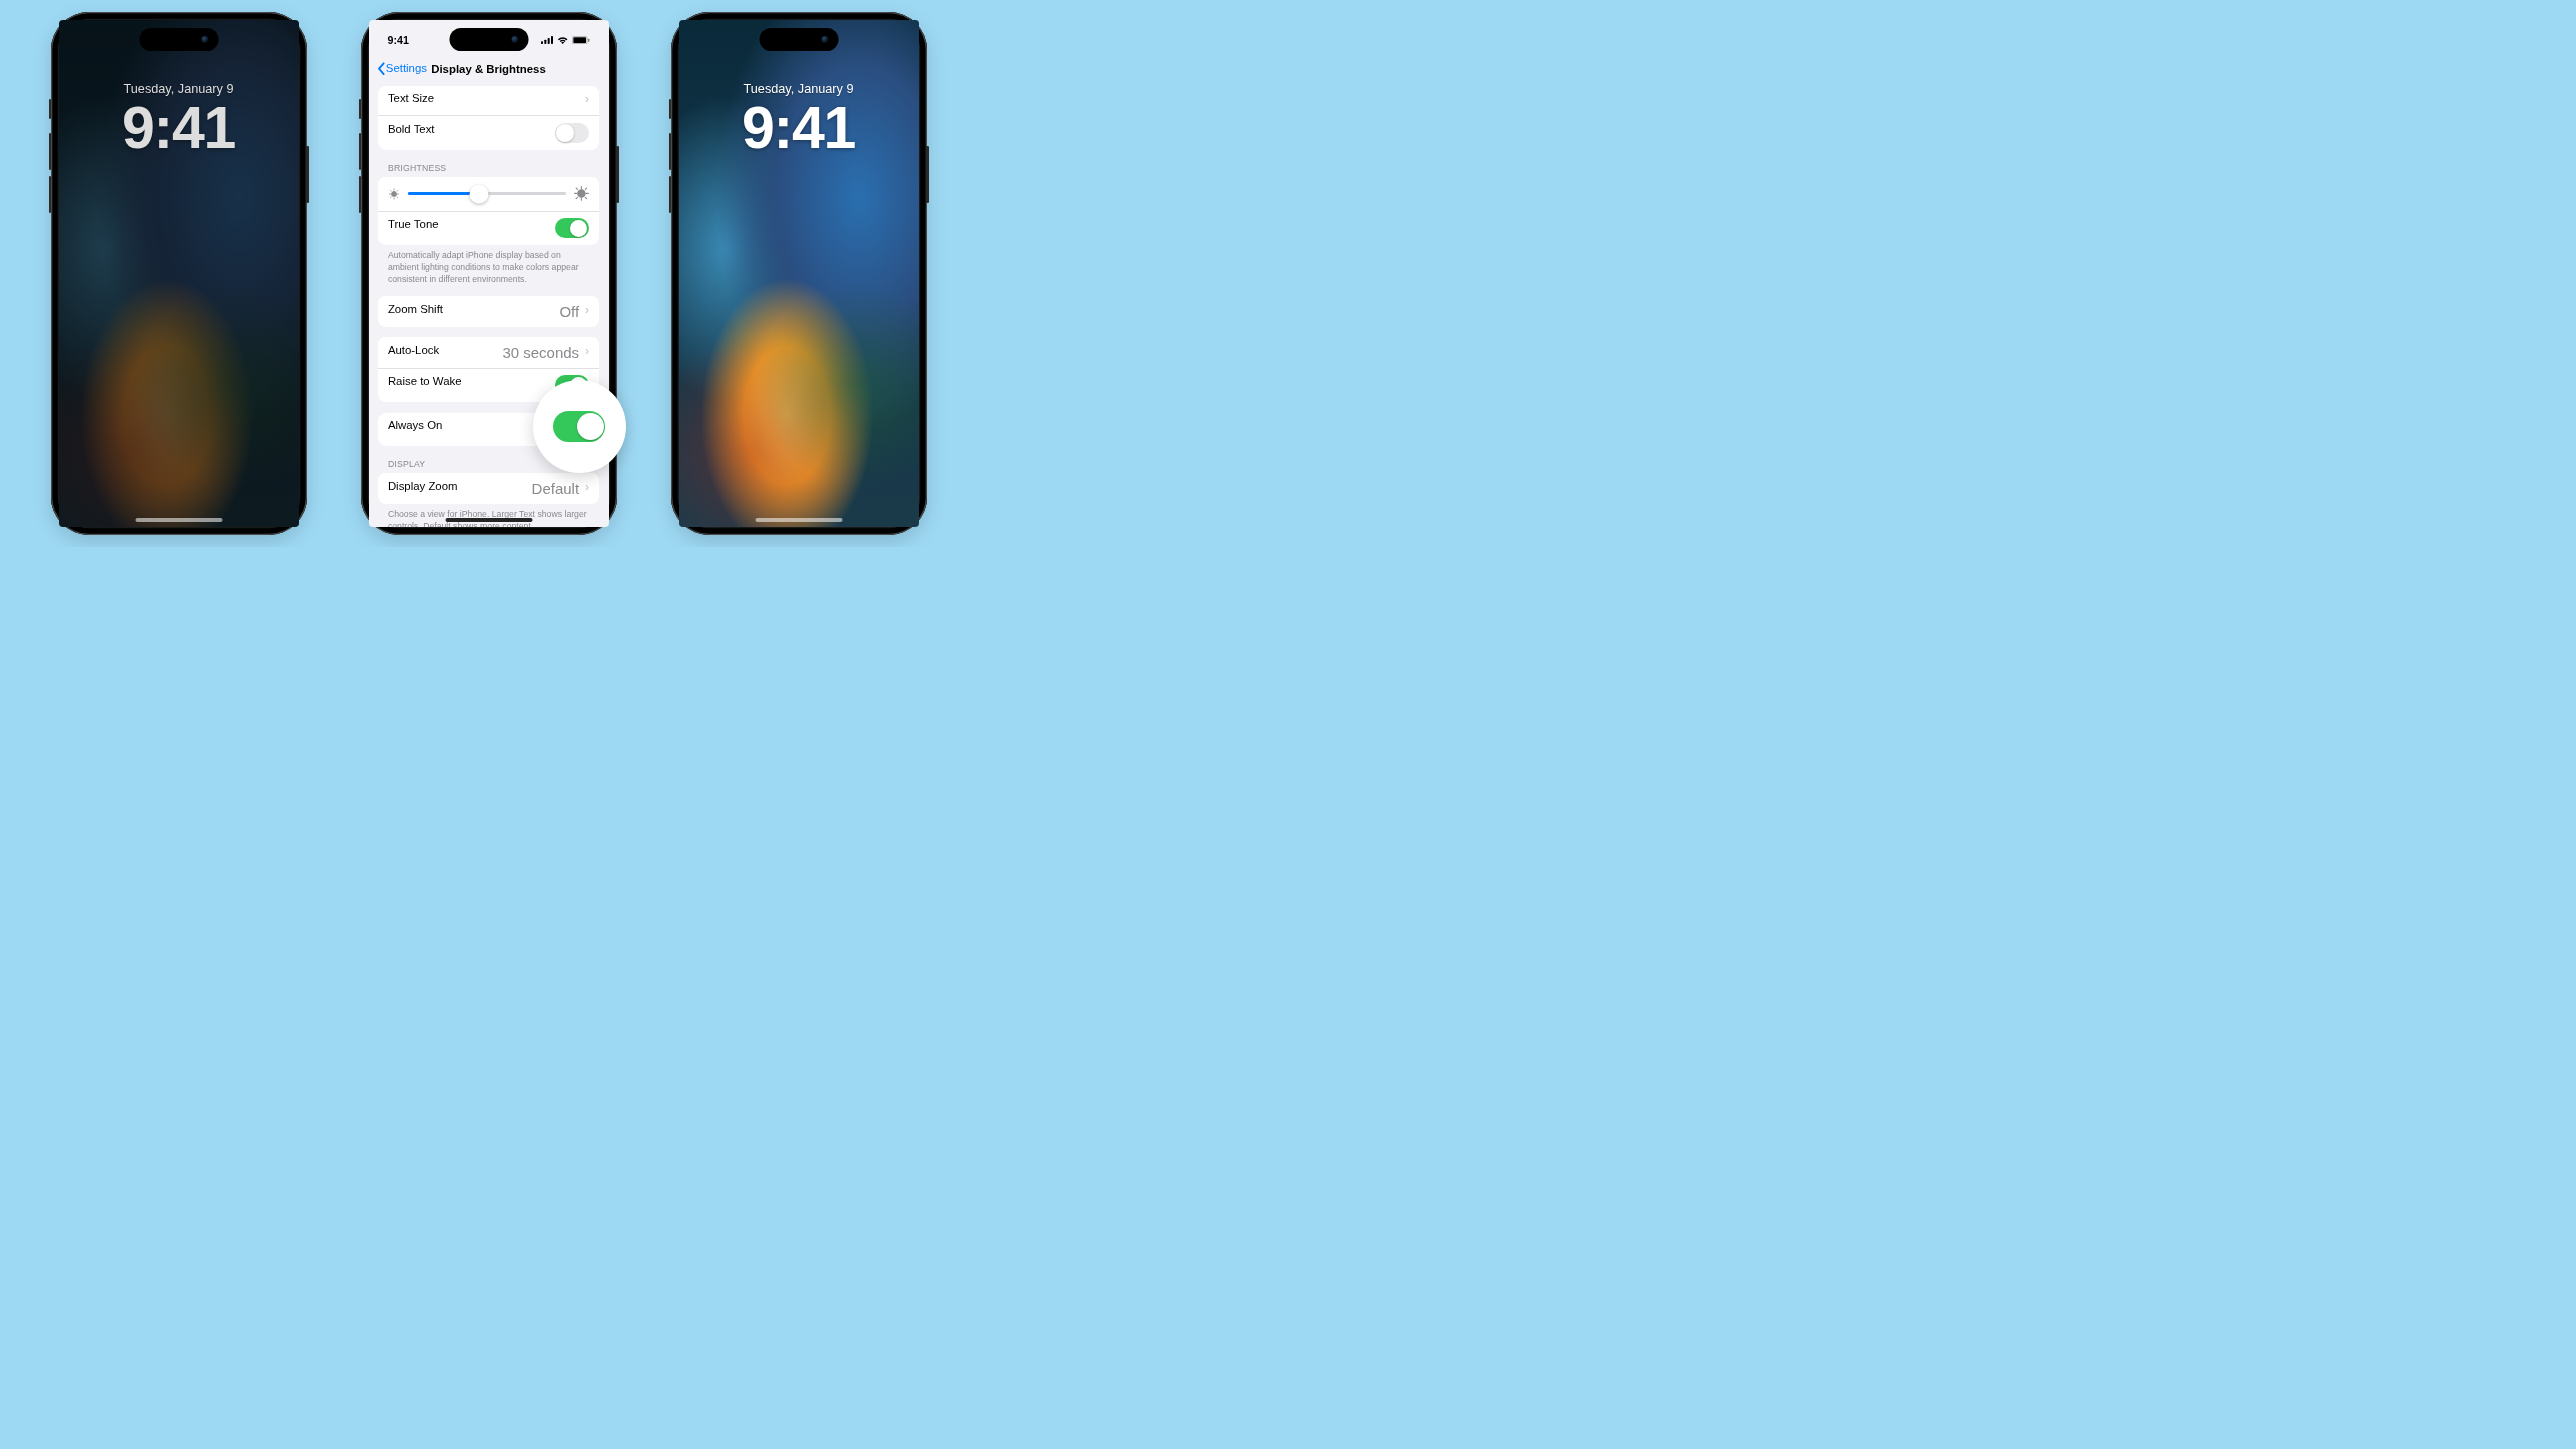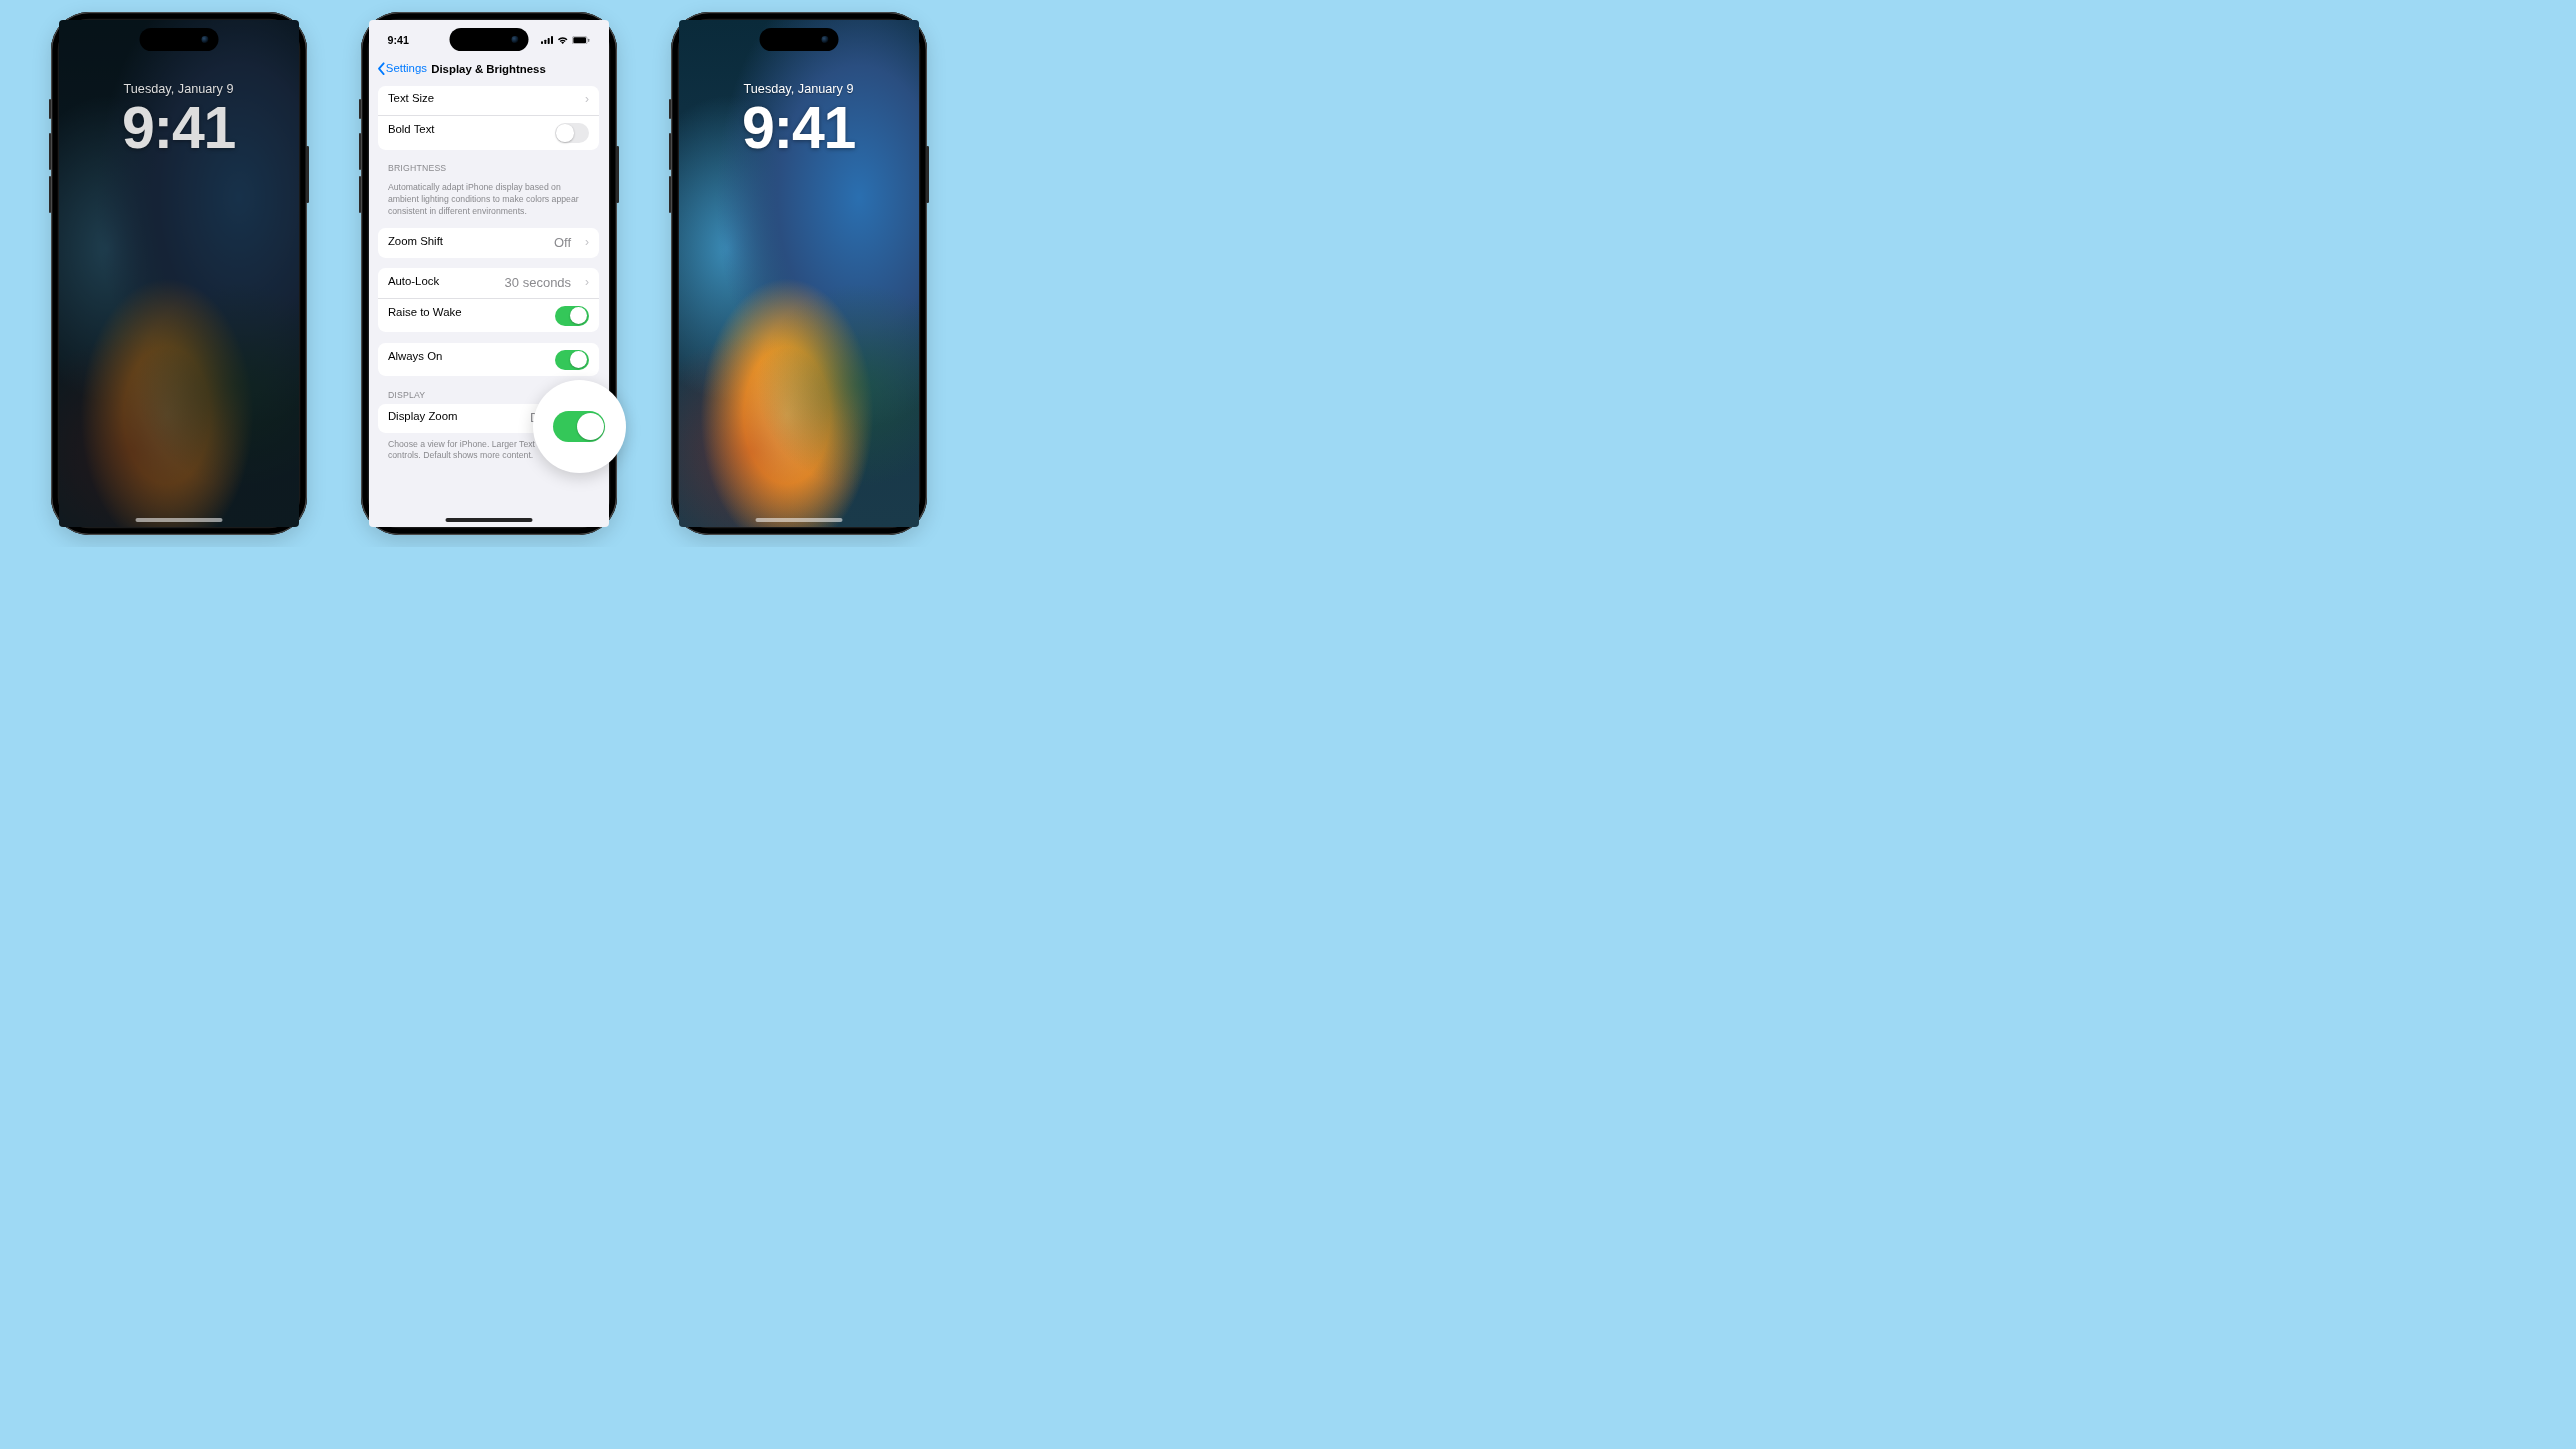--- a/index.html
+++ b/index.html
@@ -147,21 +147,21 @@
   .row {
     display:flex; 
     min-height:29.5px;
     padding:6.7px 10px;
     border-top:0.3px solid #e0e0e4;
     font-size:11.4px; color:#000;
     position:relative;
   }
   .row:first-child { border-top:none; }
   .row .spacer { flex:1; }
-  .row .value  { color:#8a8a8e; font-size:13px; margin-right:10px; }
+  .row .value  { color:#8a8a8e; font-size:15px; margin-right:2px; }
   .chevron { color:#c4c4c8; font-size:12px; font-weight:300; margin-left:4px; }
 
   .section-header {
     font-size:8.7px; color:#8a8a8e;
     text-transform:uppercase;
     padding:13.4px 10px 4px 10px;
     letter-spacing:0.2px;
   }
   .section-footer {
     font-size:8.7px; color:#8a8a8e;
@@ -293,20 +293,40 @@
         <div class="row">
           <span>Bold Text</span>
           <span class="spacer"></span>
           <div class="toggle">
               <div class="knob"></div>
             </div>
         </div>
       </div>
 
       <div class="section-header">BRIGHTNESS</div>
+      <div class="group" style="margin-top:0">
+        <div class="slider-row">
+          <svg class="sun-sm" width="12" height="12" viewBox="0 0 24 24">
+              <path d="M12 7a5 5 0 100 10 5 5 0 000-10zm0-5v2m0 16v2M5 12H3m18 0h-2M6.3 6.3 4.9 4.9m14.2 14.2-1.4-1.4M6.3 17.7l-1.4 1.4M19.1 4.9l-1.4 1.4" stroke="#8a8a8e" stroke-width="1.6" stroke-linecap="round" fill="#8a8a8e"></path>
+            </svg>
+          <div class="slider-track">
+              <div class="slider-thumb"></div>
+            </div>
+          <svg class="sun-lg" width="14.8" height="14.8" viewBox="0 0 24 24">
+              <path d="M12 6a6 6 0 100 12 6 6 0 000-12zm0-5v3m0 16v3M4 12H1m22 0h-3M5.6 5.6 3.5 3.5m17 17-2.1-2.1M5.6 18.4l-2.1 2.1M20.5 3.5l-2.1 2.1" stroke="#8a8a8e" stroke-width="1.8" stroke-linecap="round" fill="#8a8a8e"></path>
+            </svg>
+        </div>
+        <div class="row">
+          <span>True Tone</span>
+          <span class="spacer"></span>
+          <div class="toggle on">
+              <div class="knob"></div>
+            </div>
+        </div>
+      </div>
       <div class="section-footer">Automatically adapt iPhone display based on ambient lighting conditions to make colors appear consistent in different environments.</div>
 
       <div class="group">
         <div class="row">
           <span>Zoom Shift</span>
           <span class="spacer"></span>
           <span class="value">Off</span>
           <span class="chevron">›</span>
         </div>
       </div>

